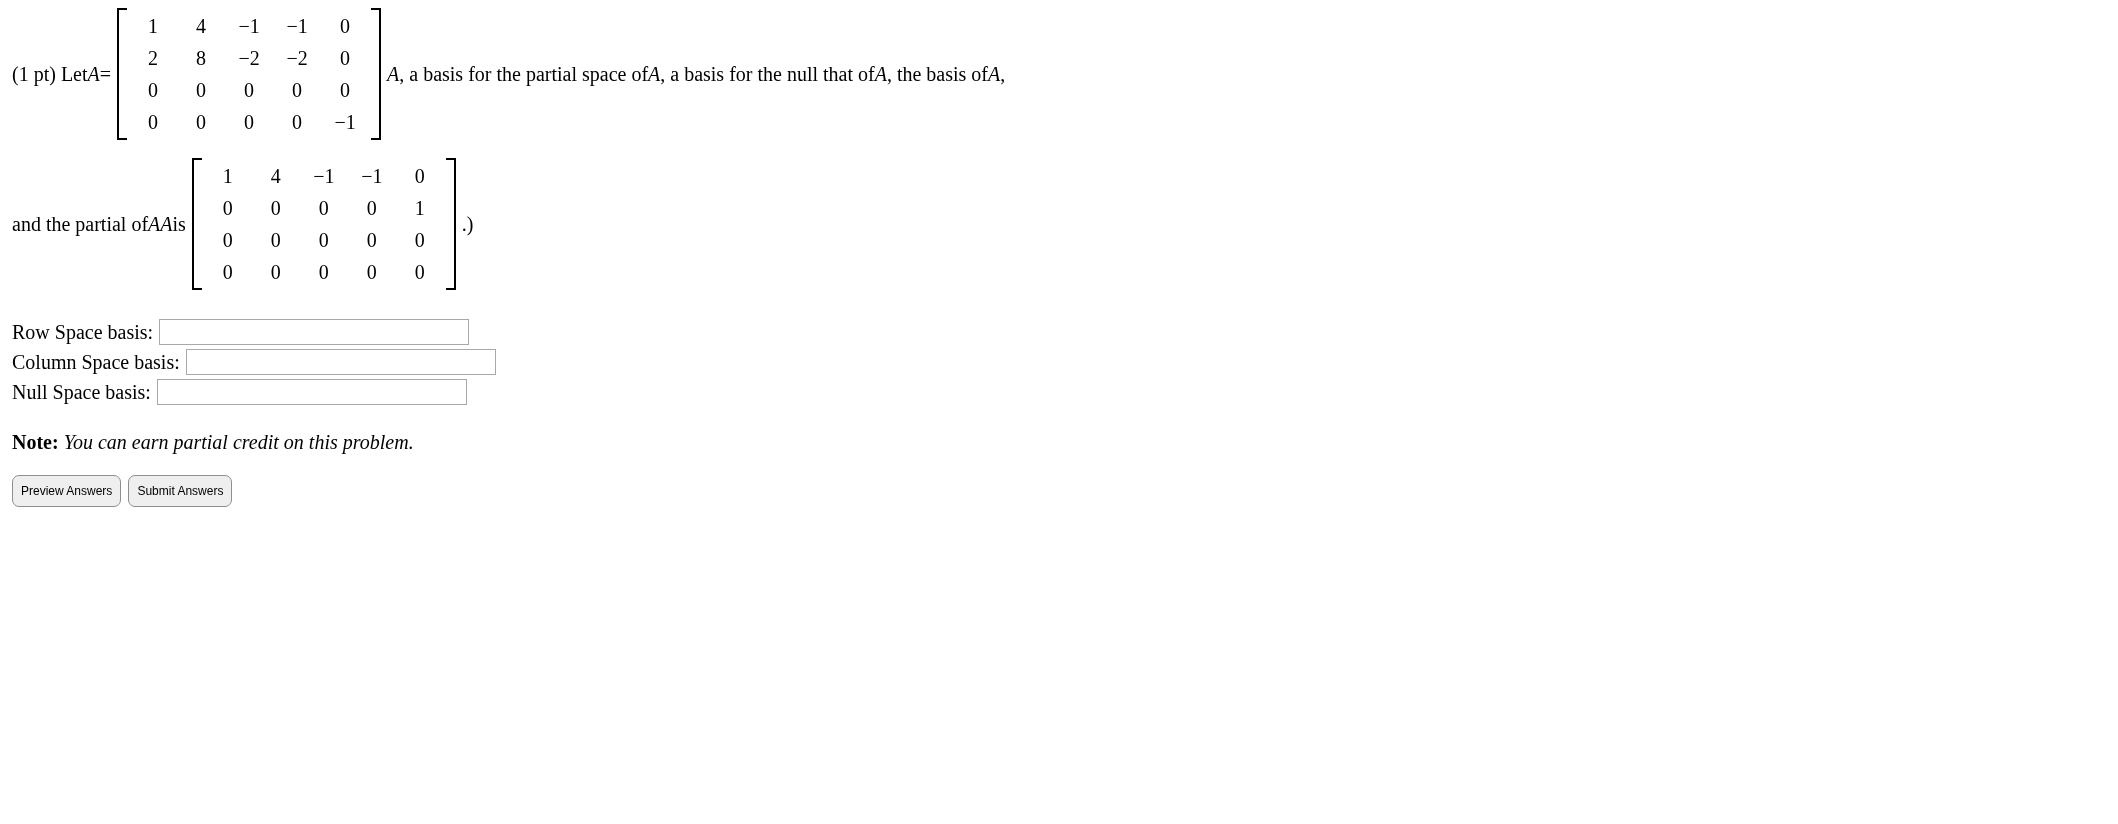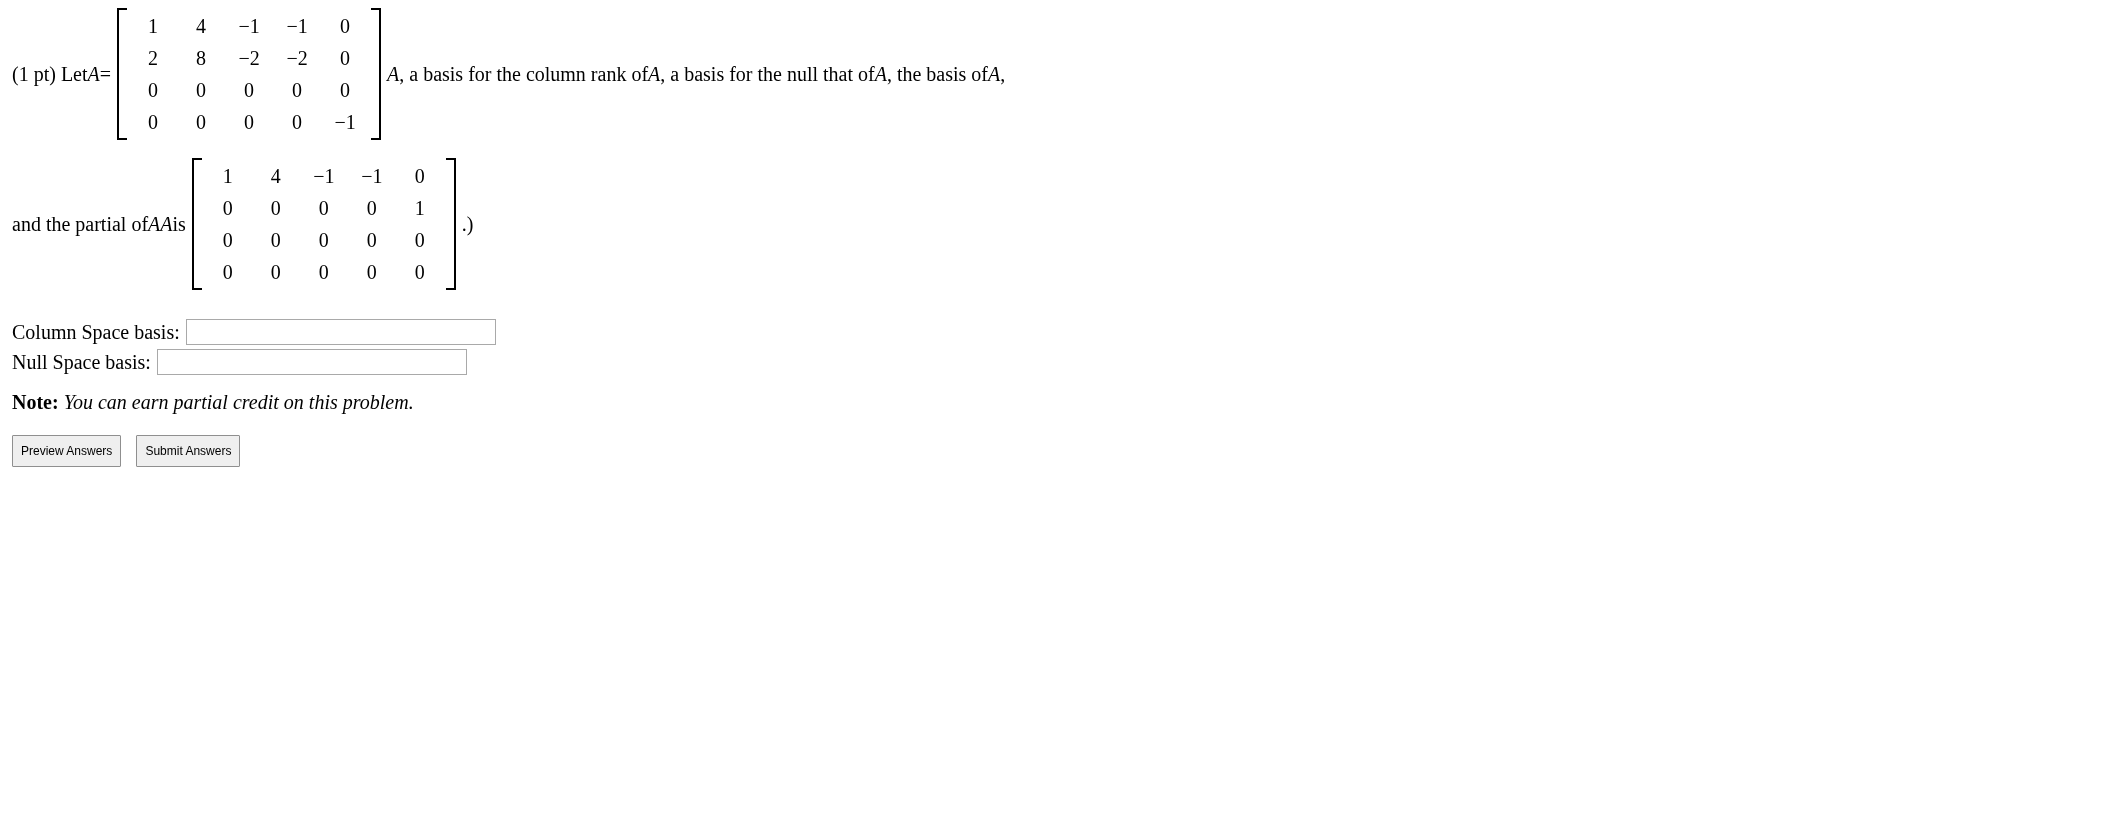--- a/index.html
+++ b/index.html
@@ -59,33 +59,33 @@
   }
   input[type="text"] {
     font-family: Arial, sans-serif;
     font-size: 13px;
     height: 22px;
     border: 1px solid #a9a9a9;
     padding: 1px 4px;
     background: #fff;
   }
   .note {
-    margin-top: 12px;
+    margin-top: 22px;
     margin-bottom: 18px;
   }
   .note b { font-weight: bold; }
   .note i { font-style: italic; }
   .btnrow button {
     font-family: Arial, sans-serif;
     font-size: 12px;
     padding: 8px 8px;
-    margin-right: 10px;
+    margin-right: 2px;
     background: #efefef;
     border: 1px solid #8f8f8f;
-    border-radius: 1px;
+    border-radius: 7px;
     cursor: pointer;
   }
   .gap { height: 12px; }
 </style>
 </head>
 <body>
 
 <div class="line">
   <span>(1 pt) Let </span>
   <span class="var">A</span>
@@ -112,21 +112,21 @@
         <div class="mcell">0</div>
         <div class="mcell">0</div>
         <div class="mcell">0</div>
         <div class="mcell">0</div>
         <div class="mcell">−1</div>
       </span>
     <span class="bracket right"></span>
   </span>
 
   <span class="var">A</span>
-  <span>, a basis for the column rank of </span>
+  <span>, a basis for the partial space of </span>
   <span class="var">A</span>
   <span>, a basis for the null that of </span>
   <span class="var">A</span>
   <span>, the basis of </span>
   <span class="var">A</span>
   <span>,</span>
 </div>
 
 <div class="gap"></div>
 
@@ -161,20 +161,24 @@
         <div class="mcell">0</div>
       </span>
     <span class="bracket right"></span>
   </span>
 
   <span>.)</span>
 </div>
 
 <div class="answers">
   <div class="arow">
+    <label>Row Space basis:</label>
+    <input type="text" style="width: 300px;">
+  </div>
+  <div class="arow">
     <label>Column Space basis:</label>
     <input type="text" style="width: 300px;">
   </div>
   <div class="arow">
     <label>Null Space basis:</label>
     <input type="text" style="width: 300px;">
   </div>
 </div>
 
 <div class="note">

